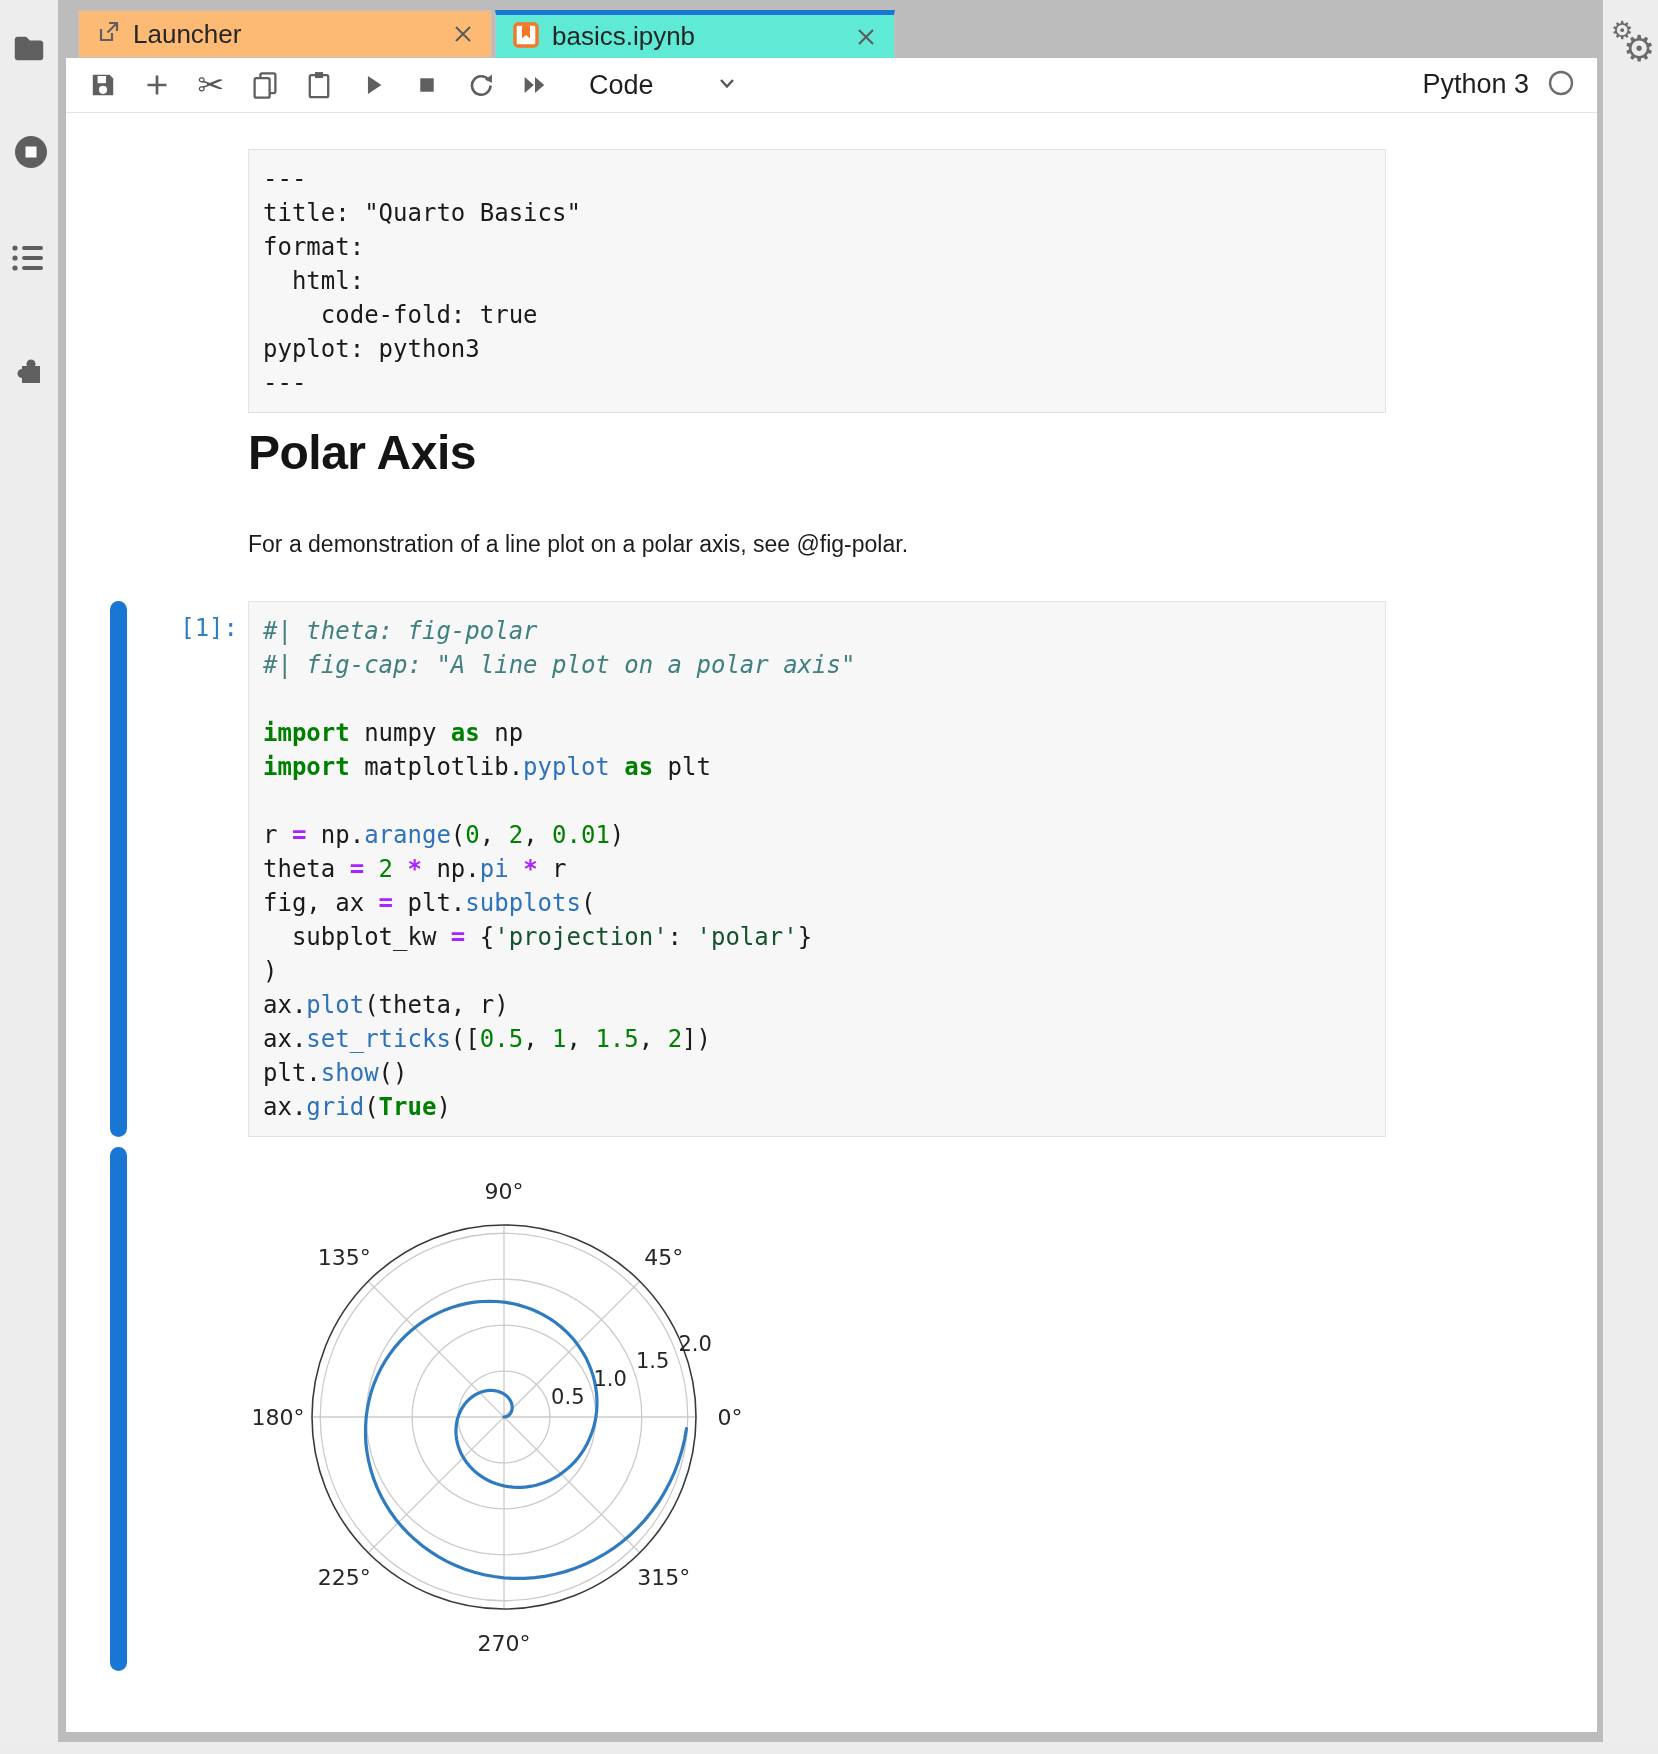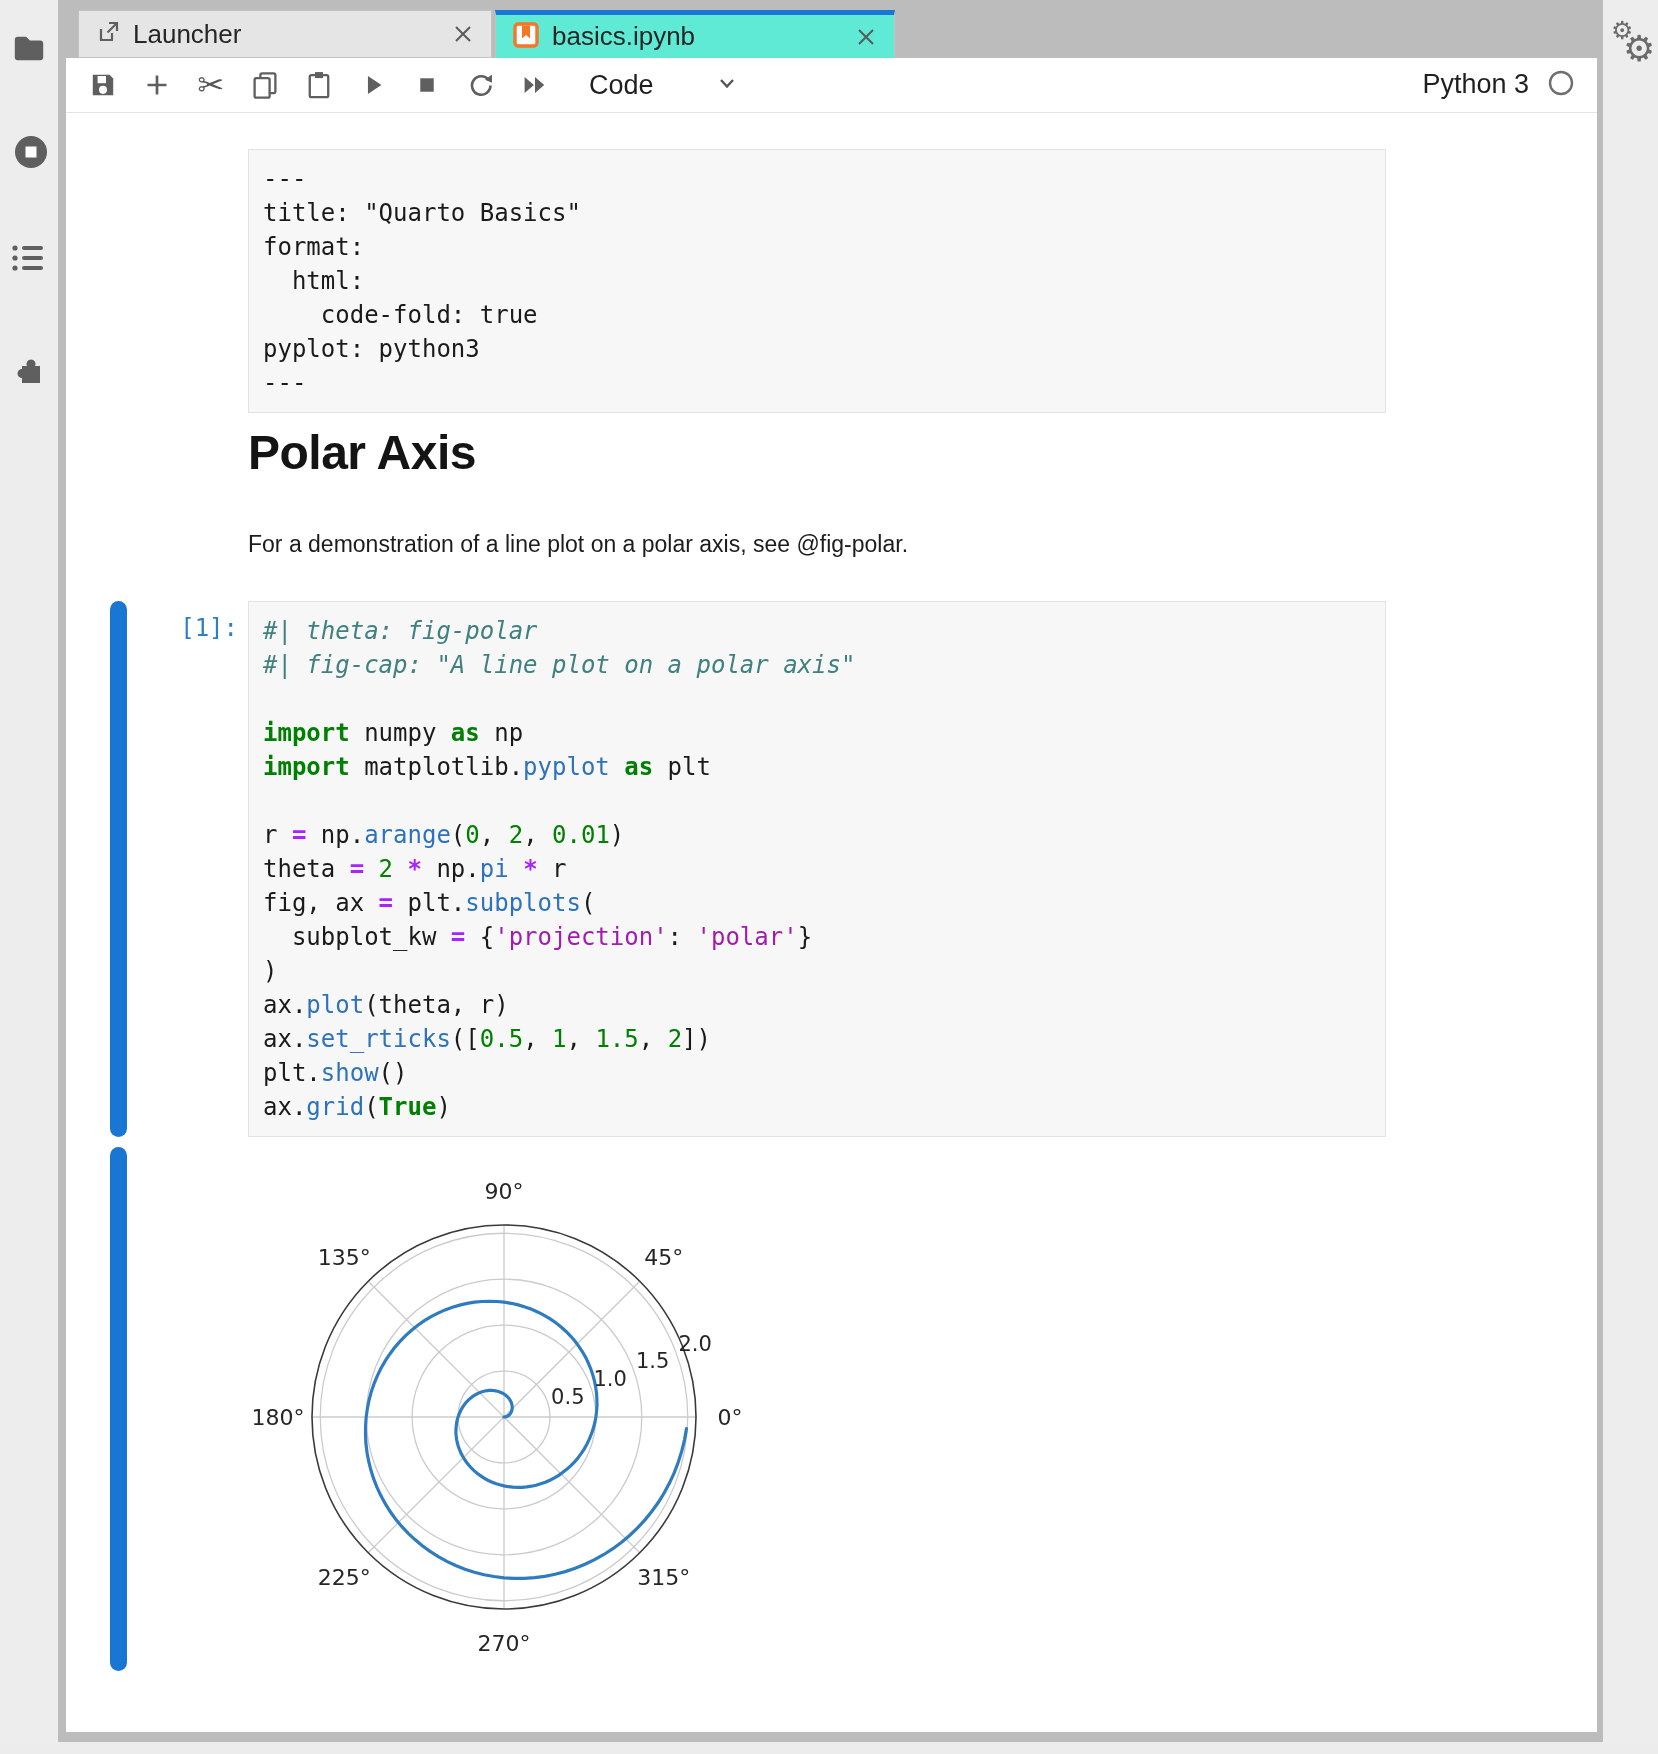--- a/index.html
+++ b/index.html
@@ -14,21 +14,21 @@
   
   .rightbar{position:absolute;right:0;top:0;width:55px;height:1742px;background:#ededed;}
   .gears{position:relative;width:100%;height:80px;}
   .gears span{position:absolute;color:#6b6b6b;font-family:"DejaVu Sans",sans-serif;}
   .gear-small{font-size:25px;left:8px;top:16px;}
   .gear-big{font-size:36px;left:20px;top:28px;}
   
   .main{position:absolute;left:66px;top:10px;width:1531px;height:1722px;display:flex;flex-direction:column;}
   
   .tabbar{height:48px;display:flex;align-items:stretch;padding-left:12px;gap:3px;flex:none;}
-  .tab{display:flex;align-items:center;box-sizing:border-box;padding:0 16px;background:#e5e5e5;border:1px solid #c2c2c2;width:414px;}
+  .tab{display:flex;align-items:center;box-sizing:border-box;padding:0 16px;background:#fdba74;border:1px solid #c2c2c2;width:414px;}
   .tab.active{background:#5eead4;border-bottom:none;border-top:5px solid #1976d2;width:400px;}
   .tab-label{font-size:26px;color:#262626;margin-left:12px;white-space:nowrap;}
   .tab-close{margin-left:auto;display:flex;align-items:center;cursor:pointer;}
   
   .toolbar{height:54px;background:#ffffff;display:flex;align-items:center;padding:0 0 0 10px;border-bottom:1px solid #e4e4e4;flex:none;}
   .tbtn{width:54px;height:44px;display:flex;align-items:center;justify-content:center;cursor:pointer;}
   .cut-glyph{font-family:"DejaVu Sans",sans-serif;font-size:32px;color:#565656;line-height:1;}
   .celltype{display:flex;align-items:center;margin-left:27px;cursor:pointer;}
   .celltype-label{font-size:27px;color:#1f1f1f;}
   .celltype .chev{margin-left:60px;}
@@ -42,21 +42,21 @@
   .collapser.ghost{background:transparent;}
   .promptcol{width:121px;flex:none;text-align:right;padding:13px 10px 0 0;box-sizing:border-box;
     font-family:"DejaVu Sans Mono",monospace;font-size:24px;color:#307fc1;}
   .codebox{width:1138px;box-sizing:border-box;background:#f7f7f7;border:1px solid #e3e3e3;
     padding:12px 14px;font-family:"DejaVu Sans Mono",monospace;font-size:24px;line-height:34px;color:#1a1a1a;}
   .cm-line{white-space:pre;min-height:34px;}
   .tk-kw{color:#008000;font-weight:bold;}
   .tk-cm{color:#408080;font-style:italic;}
   .tk-prop{color:#2d72bb;}
   .tk-num{color:#008000;}
-  .tk-str{color:#a21caf;}
+  .tk-str{color:#14532d;}
   .tk-op{color:#aa22ff;font-weight:bold;}
   .md-heading{margin:14px 0 0 182px;font-size:48px;line-height:52px;font-weight:700;color:#141414;letter-spacing:-0.5px;}
   .md-para{margin:48px 8px 0 182px;font-size:23px;line-height:34px;color:#1c1c1c;}
   .cell-input{margin-top:40px;}
   .cell-output{margin-top:10px;}
   .cell-output .collapser{height:524px;}
   .chart-wrap{margin-left:-14px;}
   svg text{font-family:"DejaVu Sans",sans-serif;}
   
   .bottomstrip{position:absolute;left:0;bottom:0;width:100%;height:12px;background:#ececec;}

